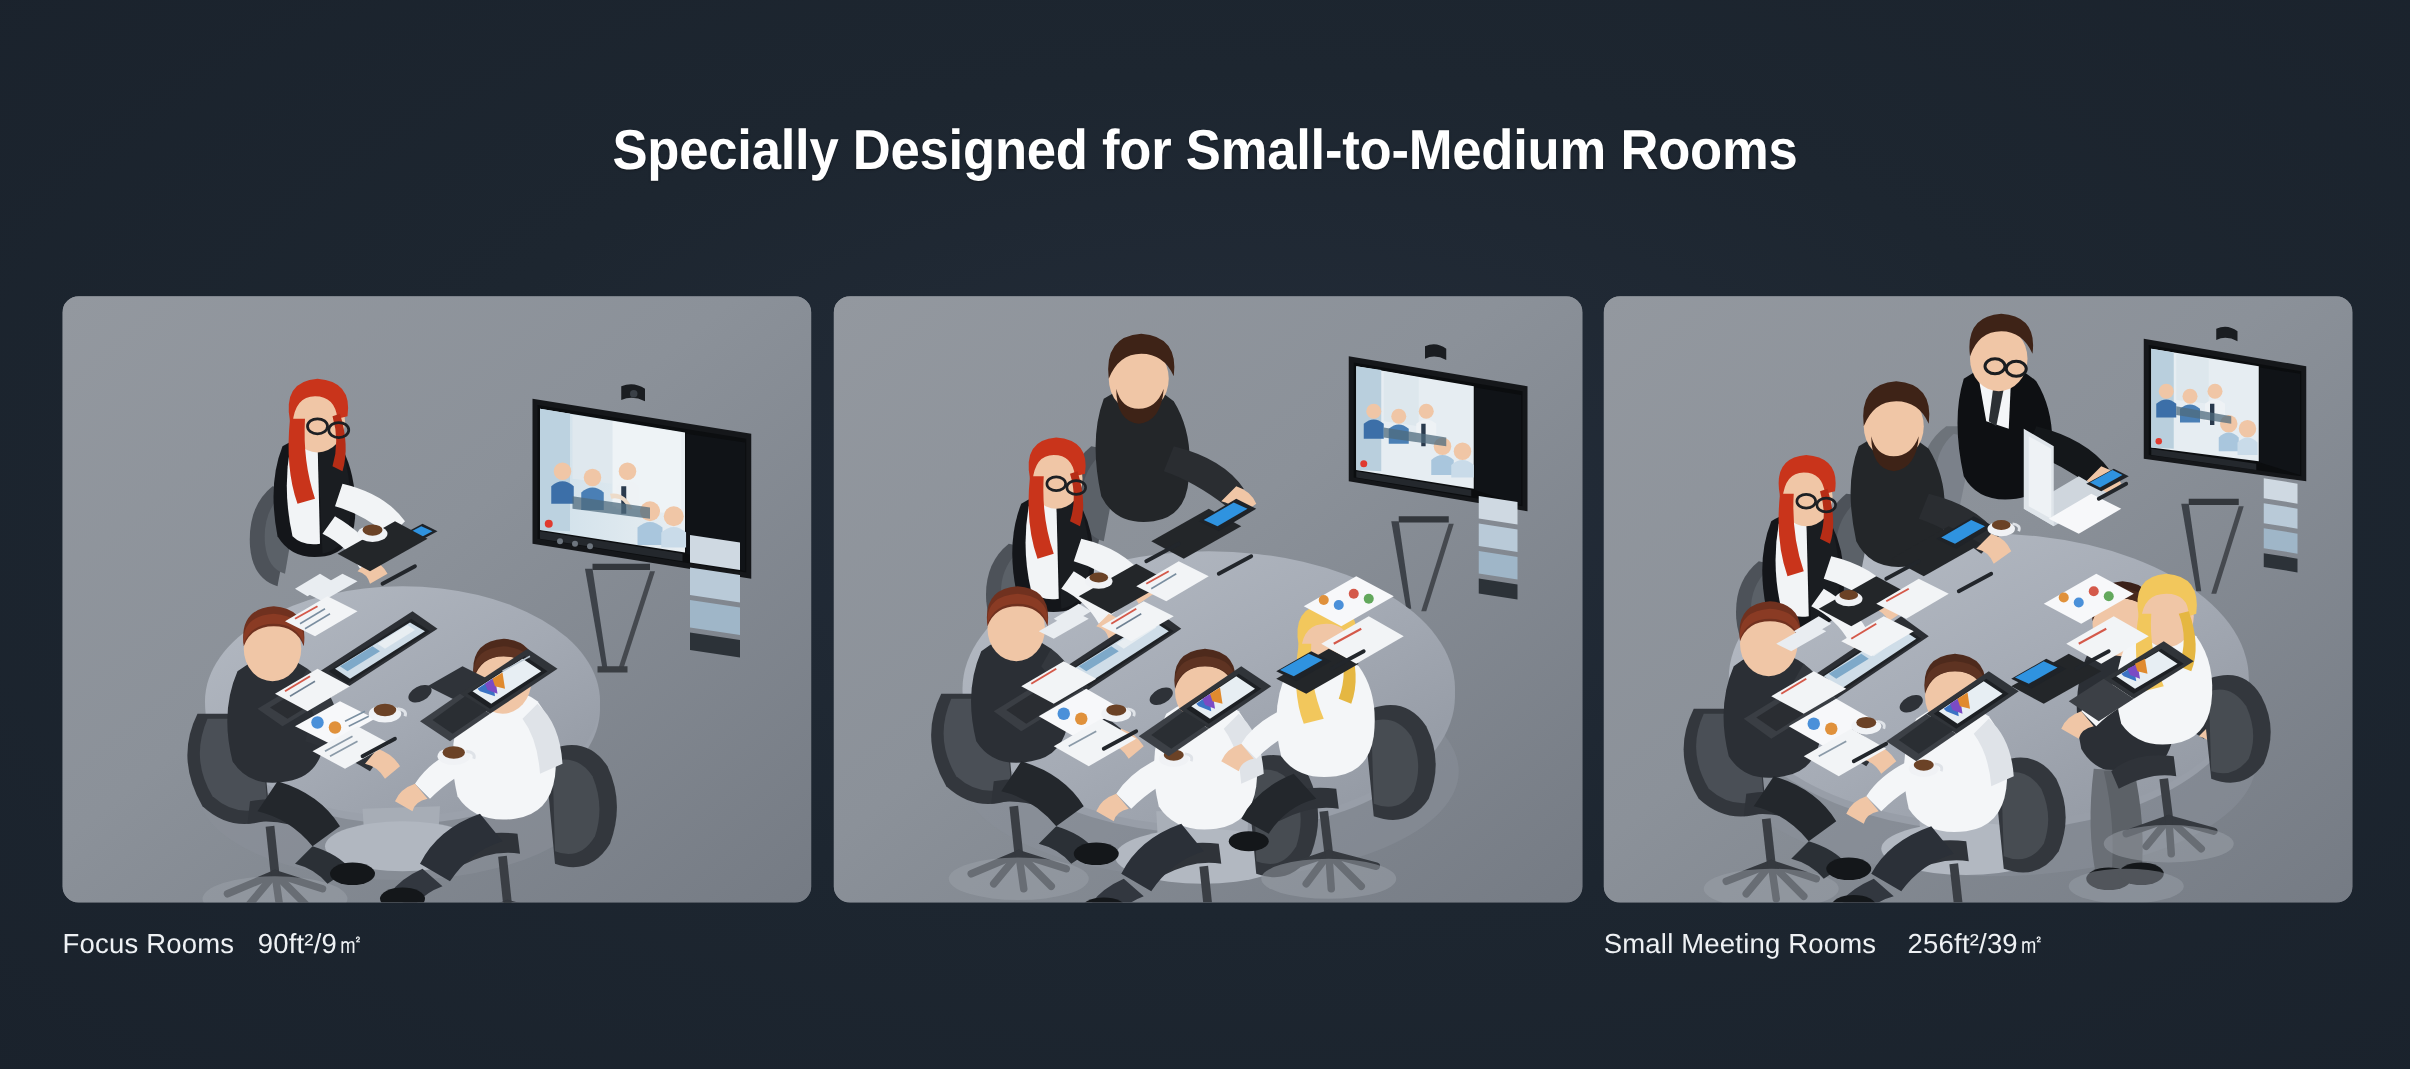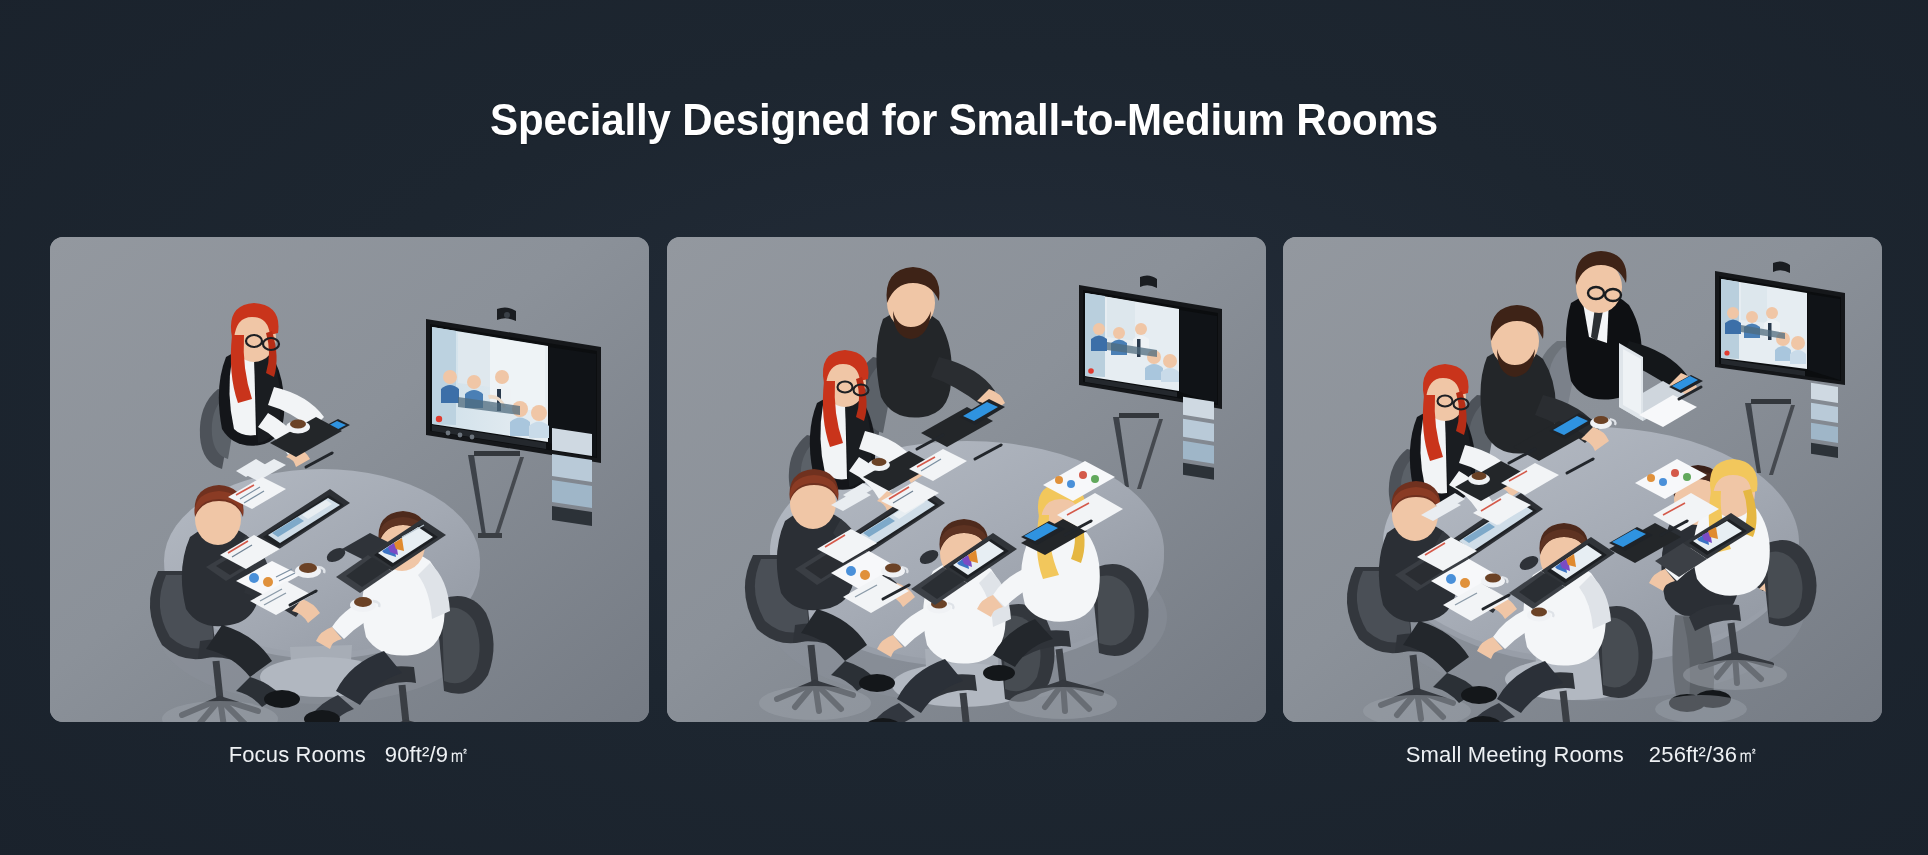--- a/index.html
+++ b/index.html
@@ -51,21 +51,21 @@
 
   .captions{
     position:absolute;
     left:50px; top:740px;
     width:1832px;
     display:flex;
     justify-content:space-between;
   }
   .cap{
     width:599px;
-    text-align:center;
+    text-align:left;
     font-size:22px;
     color:#eef1f4;
     letter-spacing:.15px;
     white-space:pre;
     font-weight:normal;
   }
 </style>
 </head>
 <body>
 
@@ -893,16 +893,16 @@
             </g>
           </g>
         </svg>
       </div>
     </div>
 
   </div>
 
   <div class="captions">
     <div class="cap">Focus Rooms   90ft²/9㎡</div>
-    <div class="cap">Small Meeting Rooms    256ft²/36㎡</div>
+    <div class="cap">Small Meeting Rooms    256ft²/39㎡</div>
   </div>
 
 </div>
 
 </body></html>

